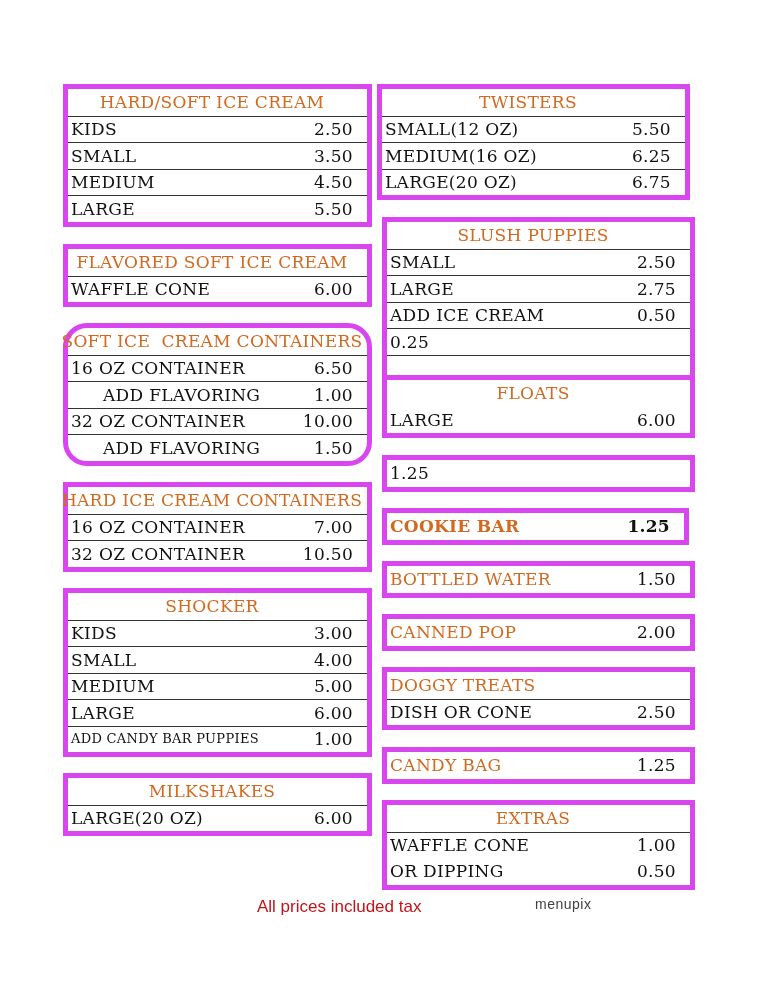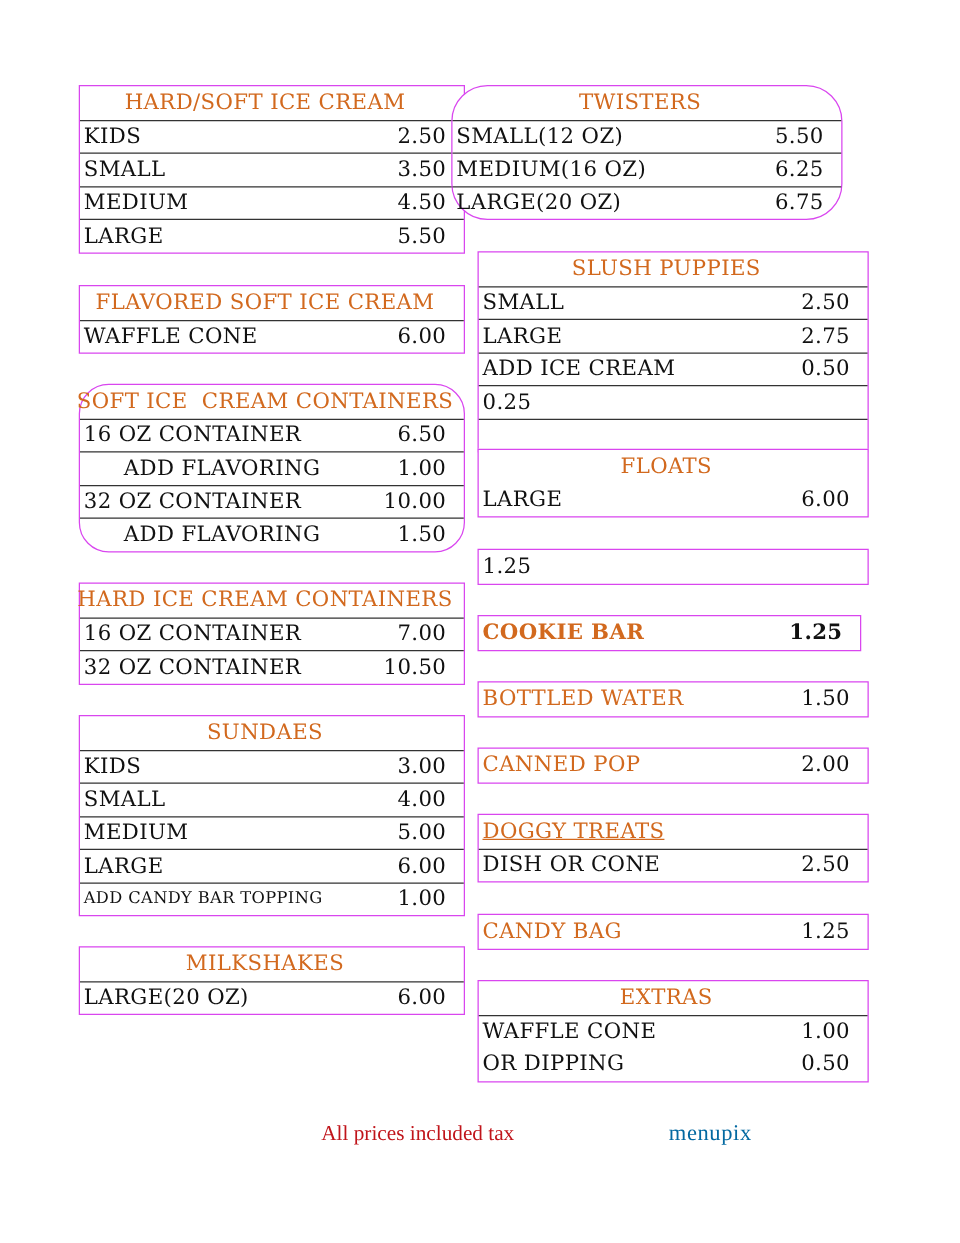--- a/index.html
+++ b/index.html
@@ -1,32 +1,32 @@
 <!DOCTYPE html>
 <html><head>
   <meta charset="utf-8">
   <style>
     html, body { margin: 0; padding: 0; background: #ffffff; }
     body { width: 768px; height: 994px; position: relative; overflow: hidden;
            font-family: "DejaVu Serif", "Liberation Serif", serif; color: #111; }
-    .box { position: absolute; border: 1px solid #d946ef; box-sizing: border-box; background: #fff; }
+    .box { position: absolute; border: 5px solid #d946ef; box-sizing: border-box; background: #fff; margin-top: 16px; }
     .row { height: 26.5px; line-height: 26px; border-top: 1px solid #333; box-sizing: border-box;
            display: flex; justify-content: space-between; align-items: center; padding: 0 14px 0 3px;
            font-size: 17px; letter-spacing: 0.3px; white-space: nowrap; }
     .row:first-child { border-top: none; }
     .head { justify-content: center; color: #d2691e; font-size: 17px; }
-    .head.left { justify-content: flex-start; text-decoration: underline; }
+    .head.left { justify-content: flex-start; }
     .orange { color: #d2691e; }
     .small { font-size: 13px; }
     .indent { padding-left: 35px; }
     .noline { border-top: none; }
     .footer { position: absolute; left: 257px; top: 897px; color: #c0141a; font-size: 17px;
-              font-family: Liberation Serif, serif; }
-    .wm { position: absolute; left: 535px; top: 896px; color: #0369a1; font-size: 18px;
-          font-family: Liberation Serif, serif; letter-spacing: 0.5px; }
+              font-family: Liberation Sans, sans-serif; }
+    .wm { position: absolute; left: 535px; top: 896px; color: #404040; font-size: 14px;
+          font-family: Liberation Sans, sans-serif; letter-spacing: 0.5px; }
   </style>
 </head>
 <body>
 
 <div class="box" style="left:63px;top:68px;width:309px;">
   <div class="row head">HARD/SOFT ICE CREAM</div>
   <div class="row">
       <span>KIDS</span>
       <span>2.50</span>
     </div>
@@ -78,52 +78,52 @@
       <span>16 OZ CONTAINER</span>
       <span>7.00</span>
     </div>
   <div class="row">
       <span>32 OZ CONTAINER</span>
       <span>10.50</span>
     </div>
 </div>
 
 <div class="box" style="left:63px;top:572px;width:309px;">
-  <div class="row head">SUNDAES</div>
+  <div class="row head">SHOCKER</div>
   <div class="row">
       <span>KIDS</span>
       <span>3.00</span>
     </div>
   <div class="row">
       <span>SMALL</span>
       <span>4.00</span>
     </div>
   <div class="row">
       <span>MEDIUM</span>
       <span>5.00</span>
     </div>
   <div class="row">
       <span>LARGE</span>
       <span>6.00</span>
     </div>
   <div class="row">
-      <span class="small">ADD CANDY BAR TOPPING</span>
+      <span class="small">ADD CANDY BAR PUPPIES</span>
       <span>1.00</span>
     </div>
 </div>
 
 <div class="box" style="left:63px;top:757px;width:309px;">
   <div class="row head">MILKSHAKES</div>
   <div class="row">
       <span>LARGE(20 OZ)</span>
       <span>6.00</span>
     </div>
 </div>
 
-<div class="box" style="left:361px;top:68px;width:313px;border-radius:29px;">
+<div class="box" style="left:377px;top:68px;width:313px;">
   <div class="row head">TWISTERS</div>
   <div class="row">
       <span>SMALL(12 OZ)</span>
       <span>5.50</span>
     </div>
   <div class="row">
       <span>MEDIUM(16 OZ)</span>
       <span>6.25</span>
     </div>
   <div class="row">

